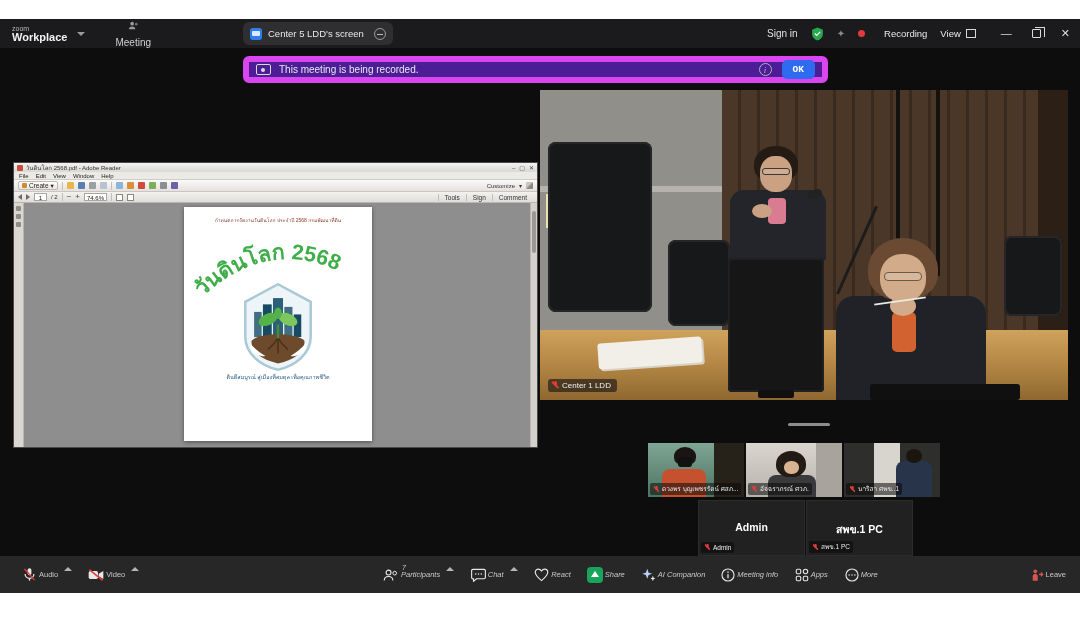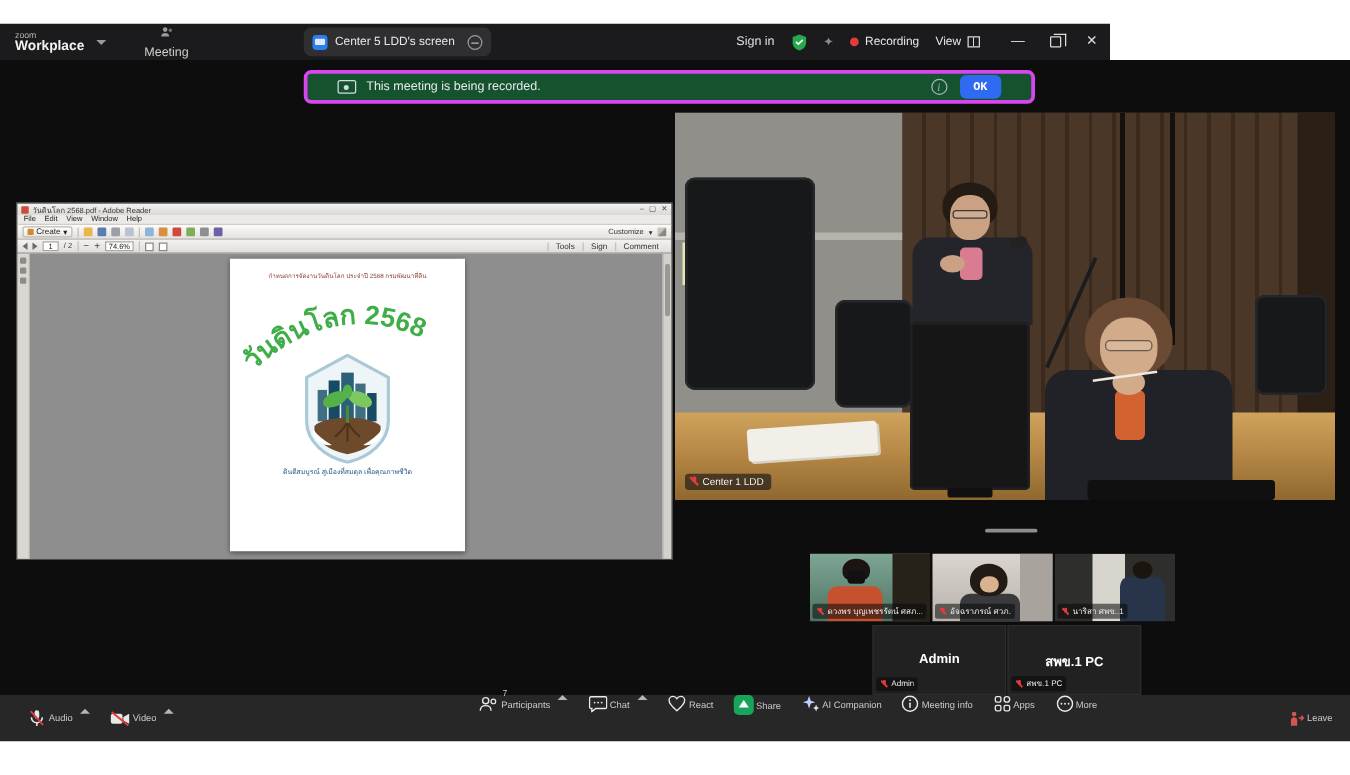--- a/index.html
+++ b/index.html
@@ -1,51 +1,51 @@
 <!DOCTYPE html>
 <html><head>
 <meta charset="utf-8">
 <style>
   * { margin:0; padding:0; box-sizing:border-box; }
   html,body { background:#ffffff; }
   body { font-family:"Liberation Sans", sans-serif; }
   .stage { position:relative; width:1080px; height:620px; background:#ffffff; overflow:hidden; }
 
   
-  .titlebar { position:absolute; left:0; top:19px; width:888px; height:29px; background:#1b1b1d; display:flex; align-items:center; }
+  .titlebar { position:absolute; left:0; top:19px; width:1080px; height:29px; background:#1b1b1d; display:flex; align-items:center; }
   .brand { display:flex; align-items:center; margin-left:12px; }
   .brand-txt { line-height:1; }
   .brand-small { font-size:7px; color:#b9b9b9; display:block; }
   .brand-big { font-size:11px; font-weight:bold; color:#f2f2f2; display:block; }
   .chev-down { width:0;height:0;border-left:4px solid transparent;border-right:4px solid transparent;border-top:4px solid #9a9a9a; margin-left:10px; }
   .meeting-tab { display:flex; align-items:center; gap:6px; margin-left:30px; color:#cfcfcf; font-size:10px;flex-direction:column; }
   .share-tab { position:absolute; left:243px; top:3px; width:150px; height:23px; background:#2f2f31; border-radius:6px; display:flex; align-items:center; padding:0 7px; gap:6px; }
   .share-tab-ic { width:12px; height:12px; background:#2f7ef0; border-radius:3px; position:relative; flex:0 0 auto;}
   .share-tab-ic::after { content:""; position:absolute; left:2px; top:3px; width:8px; height:5px; background:#dce9ff; border-radius:1px;}
   .share-tab-label { font-size:9.5px; color:#e8e8e8; white-space:nowrap; overflow:hidden; flex:1; }
   .tab-minus { width:12px; height:12px; border:1px solid #9a9a9a; border-radius:50%; position:relative; flex:0 0 auto;}
   .tab-minus::after { content:""; position:absolute; left:2px; top:5px; width:6px; height:1px; background:#bbb; }
   .tbar-right { position:absolute; right:10px; top:0; height:29px; display:flex; align-items:center; gap:13px; }
   .signin { font-size:10px; color:#e0e0e0; }
   .shield { width:13px; height:14px; }
   .sparkle-grey { color:#8b8b8b; font-size:10px; }
-  .rec-wrap { display:flex; align-items:center; gap:5px; color:#e8e8e8; font-size:9.5px; }
+  .rec-wrap { display:flex; align-items:center; gap:19px; color:#e8e8e8; font-size:9.5px; }
   .rec-dot { width:7px; height:7px; border-radius:50%; background:#e23b3b; }
   .view-wrap { display:flex; align-items:center; gap:5px; color:#e8e8e8; font-size:9.5px; }
   .view-grid { width:10px; height:9px; border:1px solid #d8d8d8; position:relative; background:linear-gradient(90deg,transparent 45%, #d8d8d8 45%, #d8d8d8 55%, transparent 55%); }
   .winctl { display:flex; align-items:center; gap:20px; margin-left:12px; color:#dcdcdc; }
   .wc { font-size:11px; line-height:1; cursor:default; }
   .wc-restore { width:9px; height:9px; border:1px solid #dcdcdc; border-radius:1px; position:relative; }
   .wc-restore::before { content:""; position:absolute; left:2px; top:-3px; width:9px; height:9px; border:1px solid #dcdcdc; border-left:none; border-bottom:none; }
 
   
   .main { position:absolute; left:0; top:48px; width:1080px; height:508px; background:#0d0d0d; }
 
   
-  .banner { position:absolute; left:243px; top:8px; width:585px; height:27px; background:#14532d; border:3px solid #d946ef; border-radius:6px; display:flex; align-items:center; padding:0 24px; }
+  .banner { position:absolute; left:243px; top:8px; width:585px; height:27px; background:#4c1d95; border:6px solid #d946ef; border-radius:6px; display:flex; align-items:center; padding:0 7px; }
   .banner-ic { width:15px; height:11px; border:1.5px solid #d6dbe1; border-radius:2px; position:relative; margin-right:8px; flex:0 0 auto;}
   .banner-ic::after { content:""; position:absolute; left:4px; top:2.5px; width:4px; height:4px; border-radius:50%; background:#d6dbe1; }
   .banner-text { font-size:10px; color:#e6e9ec; flex:1; }
   .info-circ { width:13px; height:13px; border:1px solid #aab2bb; border-radius:50%; color:#aab2bb; font-size:9px; display:flex; align-items:center; justify-content:center; margin-right:10px; font-style:italic; font-family:"Liberation Serif",serif;}
   .ok-btn { background:#2e6bf0; color:#fff; font-size:9.5px; font-weight:bold; border:none; border-radius:5px; padding:4px 11px; cursor:pointer;font-family:Liberation Mono, monospace; }
 
   
   .pdf { position:absolute; left:13px; top:114px; width:525px; height:286px; background:#8e8e8e; border:1px solid #4a4a4a; font-family:"Liberation Sans",sans-serif; }
   .pdf-titlebar { height:9px; background:linear-gradient(#f4f3f1,#dad8d4); display:flex; align-items:center; padding:0 3px; }
   .pdf-ticon { width:6px; height:6px; background:#cc4b3c; border-radius:1px; margin-right:3px; flex:0 0 auto;}
@@ -154,21 +154,21 @@
   .nt1 { left:698px; } .nt2 { left:806px; }
   .ntile-name { position:absolute; left:0; right:0; top:20px; text-align:center; color:#fff; font-weight:bold; font-size:10.5px; }
   .drag-handle { position:absolute; left:788px; top:375px; width:42px; height:3px; border-radius:2px; background:#8d8d8d; }
 
   
   .controlbar { position:absolute; left:0; top:556px; width:1080px; height:37px; background:#272727; }
   .cbtn { display:flex; flex-direction:row; align-items:center; justify-content:center; gap:2px; color:#c9c9c9; font-size:7.5px; min-width:34px; cursor:pointer; }
   .cbtn svg { display:block; }
   .chev-up { width:0;height:0;border-left:4px solid transparent;border-right:4px solid transparent;border-bottom:4px solid #b5b5b5; margin-bottom:12px; cursor:pointer;}
   .grp-left { position:absolute; left:22px; top:0; height:37px; display:flex; align-items:center; gap:6px; }
-  .grp-mid { position:absolute; left:383px; top:0; height:37px; display:flex; align-items:flex-start; gap:6px; }
+  .grp-mid { position:absolute; left:383px; top:0; height:37px; display:flex; align-items:center; gap:6px;font-style:italic; }
   .grp-right { position:absolute; right:14px; top:0; height:37px; display:flex; align-items:center; }
   .pcount { position:absolute; font-size:7px; color:#c9c9c9; top:-4px; right:-7px; }
   .picon-wrap { position:relative; }
   .share-ic { width:16px; height:16px; background:#19a45b; border-radius:4px; display:flex; align-items:center; justify-content:center; }
   .share-ic::after { content:""; width:0; height:0; border-left:4px solid transparent; border-right:4px solid transparent; border-bottom:6px solid #fff; margin-top:-2px;}
   .gap-l { margin-left:10px; }
 </style>
 </head>
 <body>
 

